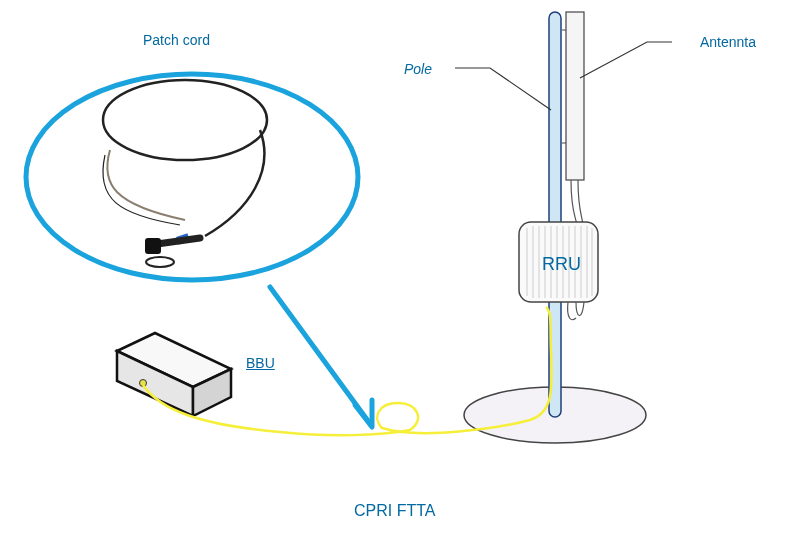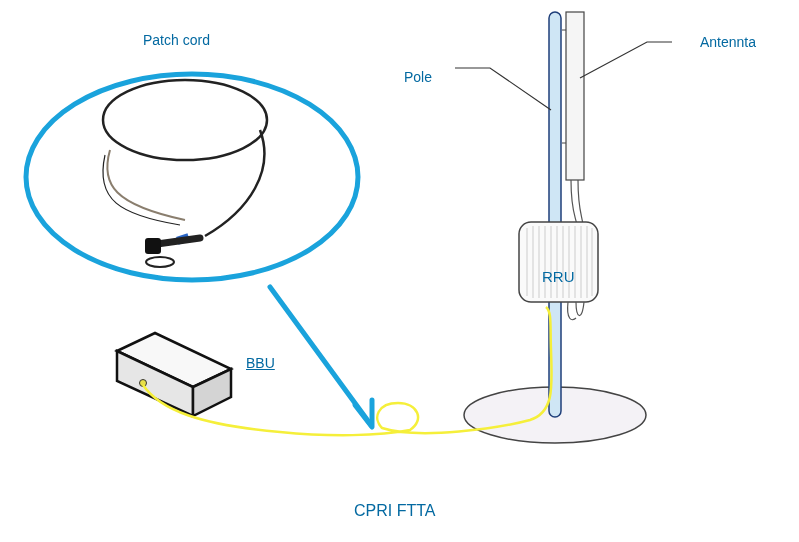--- a/index.html
+++ b/index.html
@@ -63,17 +63,17 @@
     <ellipse cx="160" cy="262" rx="14" ry="5" fill="none" stroke="#222" stroke-width="2"></ellipse>
   </g>
 
   <g>
     <line x1="270" y1="287" x2="371" y2="425" stroke="#1aa3dc" stroke-width="5" stroke-linecap="round"></line>
     <polyline points="355,405 372,427 372,400" fill="none" stroke="#1aa3dc" stroke-width="5" stroke-linecap="round" stroke-linejoin="round"></polyline>
   </g>
 </svg>
 
 <div class="lbl" style="left:143px;top:32px;">Patch cord</div>
-<div class="lbl" style="left:404px;top:69px;">Pole</div>
+<div class="lbl" style="left:404px;top:61px;font-style:italic;">Pole</div>
 <div class="lbl" style="left:694px;top:34px;margin-left:6px;">Antennta</div>
-<div class="lbl" style="left:542px;top:268px;font-size:15px;">RRU</div>
+<div class="lbl" style="left:542px;top:254px;font-size:18px;">RRU</div>
 <div class="lbl" style="left:246px;top:355px;text-decoration:underline;">BBU</div>
 <div class="lbl" style="left:354px;top:502px;font-size:16px;">CPRI FTTA</div>
 
 </body></html>

